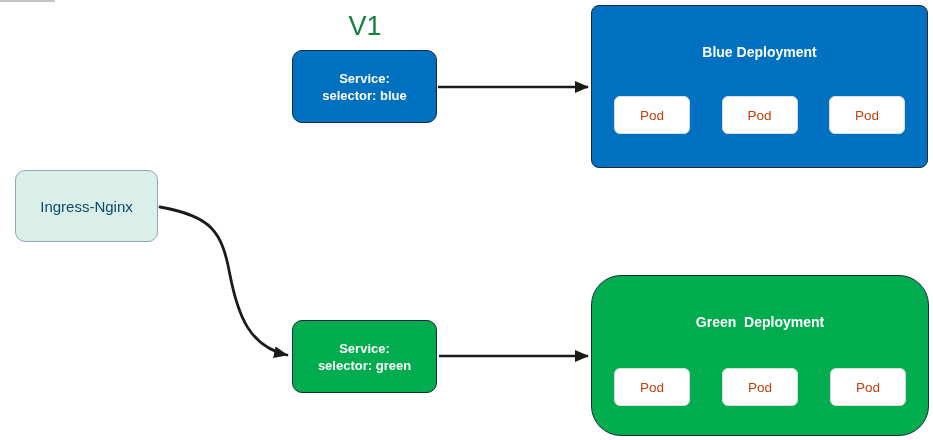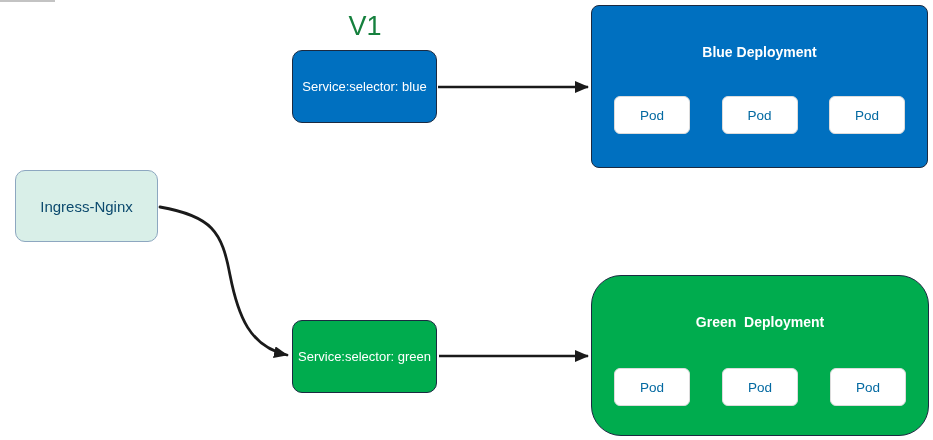--- a/index.html
+++ b/index.html
@@ -59,24 +59,24 @@
   }
   .v1 { left: 292px; top: 11px; }
   .v2 { left: 292px; top: 276px; }
 
   
   .service {
     width: 145px; height: 73px;
     border: 1.5px solid #1b2a41;
     border-radius: 10px;
     color: #ffffff;
-    font-weight: normal;
+    font-weight: bold;
     font-size: 13px;
     line-height: 17px;
-    flex-direction: row;
+    flex-direction: column;
   }
   .service-blue  { left: 292px; top: 50px;  background: #0070c0; }
   .service-green { left: 292px; top: 320px; background: #00ac4e; }
 
   
   .deployment {
     border: 1.6px solid #1b2a41;
     border-radius: 8px;
     color: #ffffff;
     display: block;
@@ -106,21 +106,21 @@
 
   .pod {
     width: 76px; height: 38px;
     background: #ffffff;
     border: 1px solid #dcdcdc;
     border-radius: 6px;
     display: flex;
     align-items: center;
     justify-content: center;
     font-size: 13.5px;
-    color: #0369a1;
+    color: #c2410c;
     font-weight: normal;
   }
 </style>
 </head>
 <body>
 
 <div class="canvas">
 
   <div class="edge-artifact"></div>
 

